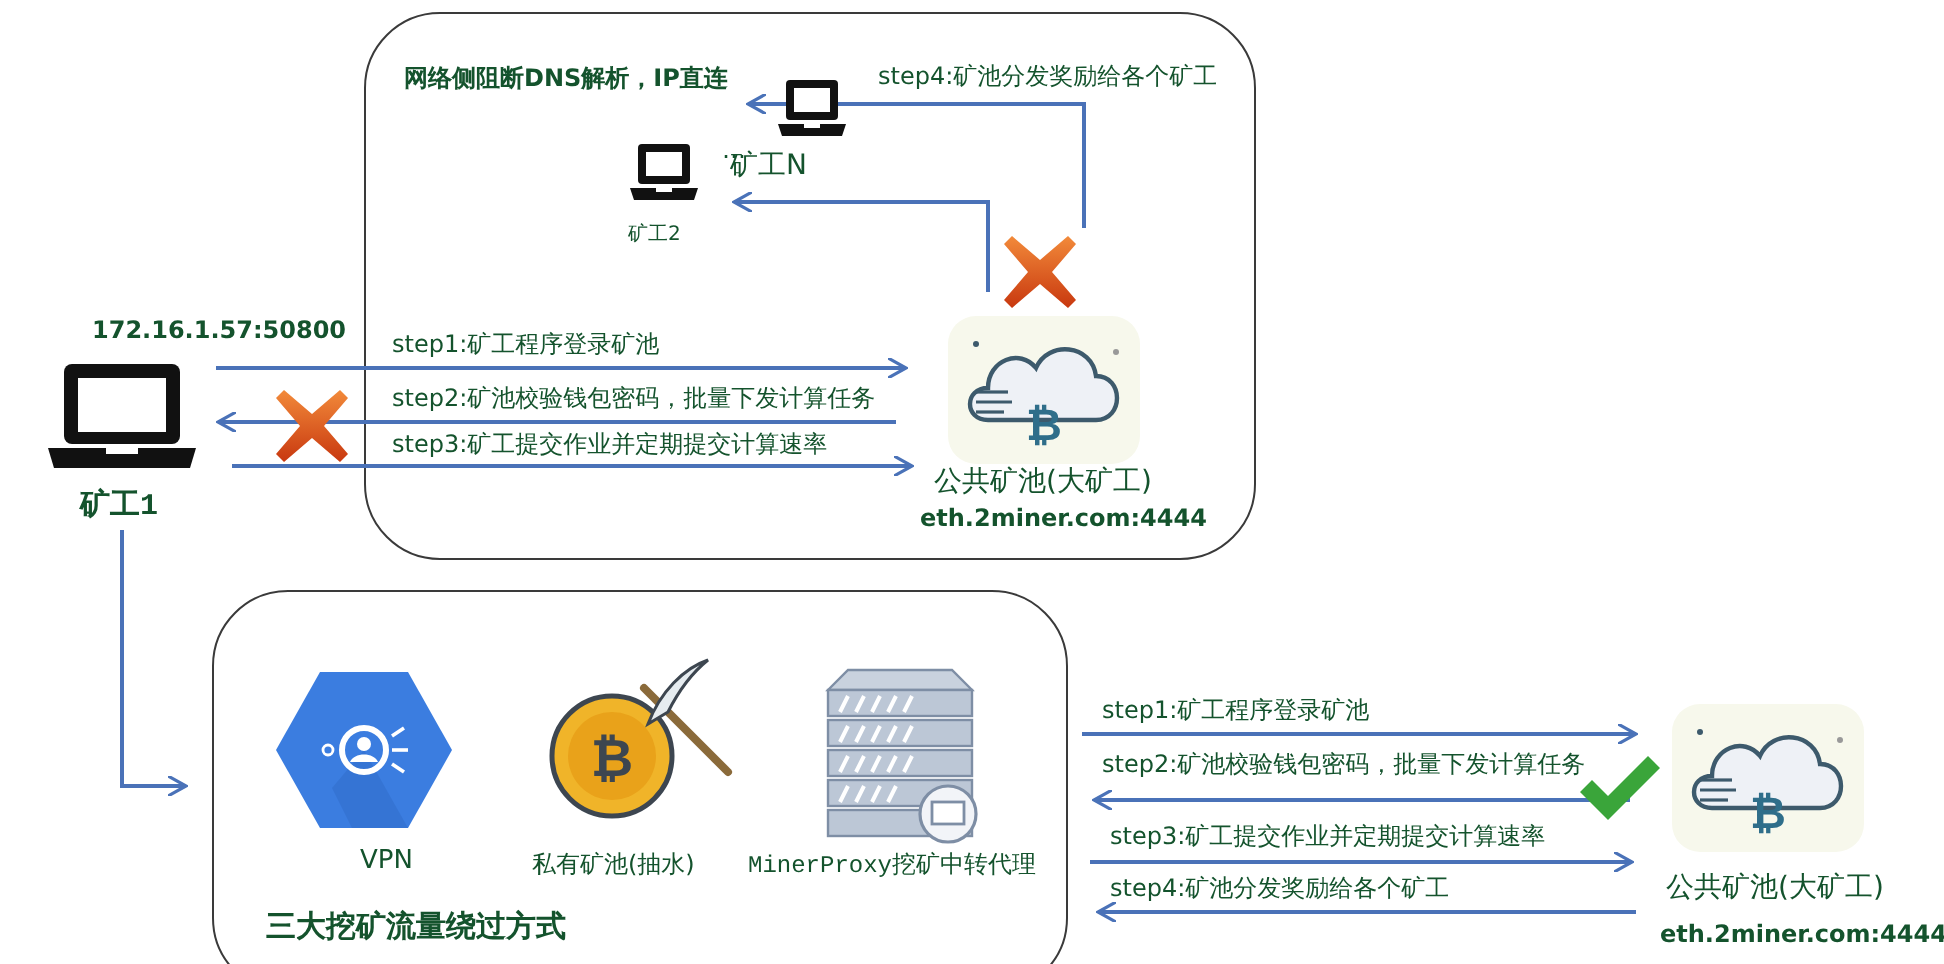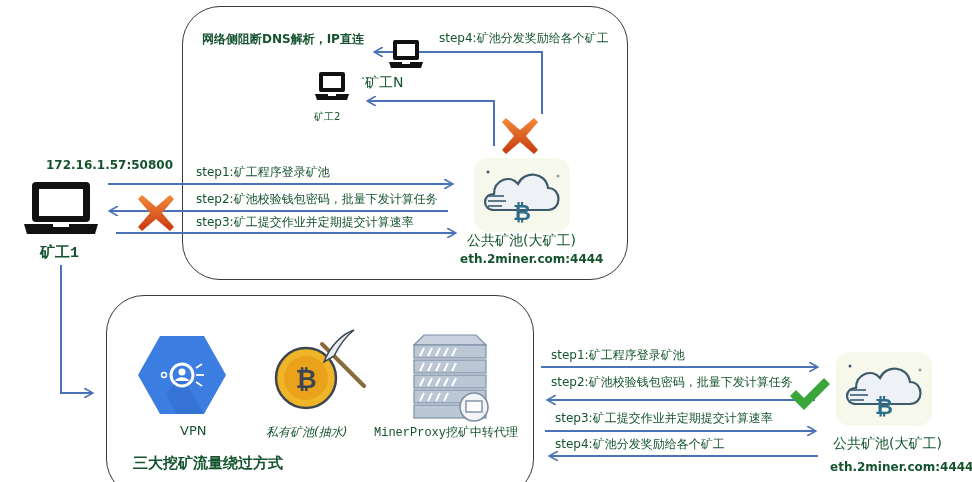--- a/index.html
+++ b/index.html
@@ -118,21 +118,21 @@
 </svg>
 <div class="lbl" style="left:180px;top:423px;font-size:13px;">VPN</div>
 
 <svg style="left:268px;top:326px;" width="100" height="92" viewBox="0 0 100 92">
   <circle cx="38" cy="52" r="30" fill="#f0b429" stroke="#3d4650" stroke-width="2.5"></circle>
   <circle cx="38" cy="52" r="22" fill="#e9a21a"></circle>
   <text x="38" y="62" font-size="26" font-weight="bold" fill="#3d4650" font-family="DejaVu Sans, sans-serif" text-anchor="middle">₿</text>
   <line x1="54" y1="18" x2="96" y2="60" stroke="#8a6a3a" stroke-width="4" stroke-linecap="round"></line>
   <path d="M56,36 C62,20 74,8 86,4 C76,12 70,22 66,30 Z" fill="#e6ecf0" stroke="#3d4650" stroke-width="1.5"></path>
 </svg>
-<div class="lbl" style="left:266px;top:424px;font-size:12px;font-style:italic;">私有矿池(抽水)</div>
+<div class="lbl" style="left:266px;top:424px;font-size:12px;">私有矿池(抽水)</div>
 
 <svg style="left:408px;top:333px;" width="84" height="88" viewBox="0 0 84 88">
   <path d="M6,12 L16,2 H68 L78,12 Z" fill="#c9d2de" stroke="#7e8ea5" stroke-width="1.2"></path>
   <g fill="#bcc7d6" stroke="#7e8ea5" stroke-width="1.2">
     <rect x="6" y="12" width="72" height="13"></rect>
       <rect x="6" y="27" width="72" height="13"></rect>
     <rect x="6" y="42" width="72" height="13"></rect>
       <rect x="6" y="57" width="72" height="13"></rect>
     <rect x="6" y="72" width="72" height="13"></rect>
   </g>

